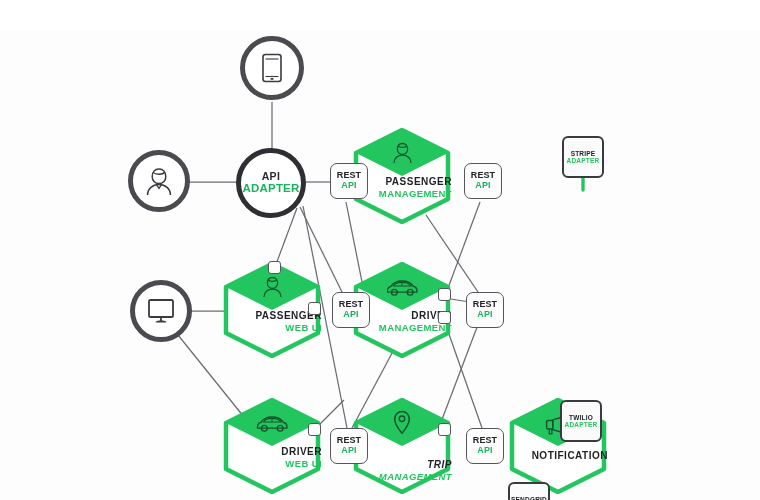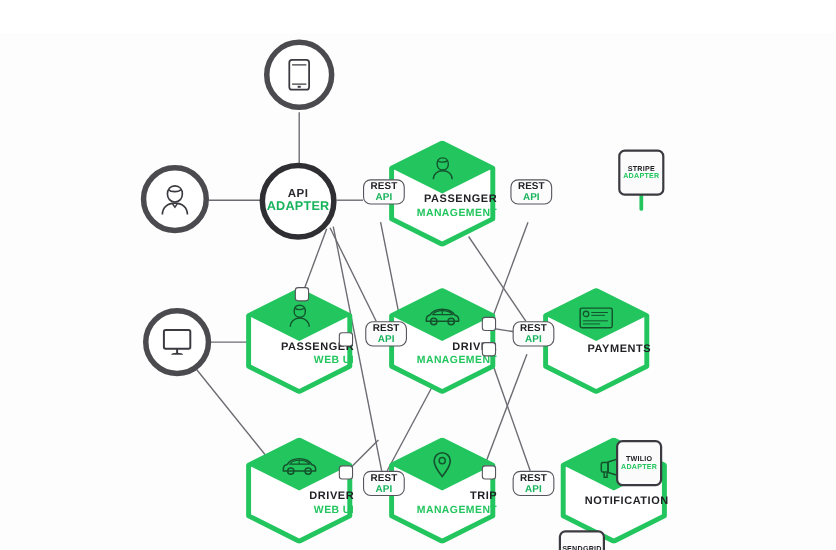--- a/index.html
+++ b/index.html
@@ -107,21 +107,21 @@
     display: flex;
     justify-content: center;
     z-index: 2;
     pointer-events: none;
   }
 
   
   .restbox {
     position: absolute;
     width: 38px;
-    height: 23px;
+    height: 36px;
     background: #fcfcfc;
     border: 1.6px solid #55555c;
     border-radius: 7px;
     display: flex;
     flex-direction: column;
     align-items: center;
     justify-content: center;
     box-sizing: border-box;
     z-index: 5;
     line-height: 1.1;
@@ -336,40 +336,20 @@
     </div>
   </div>
   <div class="port" style="left:438px; top:258px;"></div>
   <div class="port" style="left:438px; top:281px;"></div>
 
   <div class="restbox" style="left:332px; top:262px;">
     <span class="r1">REST</span>
     <span class="r2">API</span>
   </div>
 
-  <div class="hex" style="left:492px; top:232px; width:100px; height:96px;">
-    <svg class="shape" viewBox="0 0 100 96">
-      <path d="M50 2 L96 25 L96 71 L50 94 L4 71 L4 25 Z" fill="#ffffff" stroke="#22c55e" stroke-width="4.5" stroke-linejoin="round"></path>
-      <path d="M50 2 L96 25 L50 48 L4 25 Z" fill="#22c55e"></path>
-    </svg>
-    <div class="glyph" style="top:16px;">
-      <svg width="32" height="22" viewBox="0 0 36 24">
-        <rect x="1.6" y="2" width="32.8" height="20" rx="1.8" fill="none" stroke="#14532d" stroke-width="1.5"></rect>
-        <circle cx="7.6" cy="8" r="2.8" fill="none" stroke="#14532d" stroke-width="1.3"></circle>
-        <line x1="13" y1="6.4" x2="30" y2="6.4" stroke="#14532d" stroke-width="1.1"></line>
-        <line x1="13" y1="9.4" x2="27" y2="9.4" stroke="#14532d" stroke-width="1"></line>
-        <line x1="4.4" y1="15" x2="30" y2="15" stroke="#14532d" stroke-width="1"></line>
-        <line x1="4.4" y1="18.2" x2="22" y2="18.2" stroke="#14532d" stroke-width="1"></line>
-      </svg>
-    </div>
-    <div class="caption" style="top:50px;">
-      <div class="cap1">PAYMENTS</div>
-      <div class="cap2"></div>
-    </div>
-  </div>
 
   <div class="restbox" style="left:466px; top:262px;">
     <span class="r1">REST</span>
     <span class="r2">API</span>
   </div>
 
   <div class="hex" style="left:222px; top:368px; width:100px; height:96px;">
     <svg class="shape" viewBox="0 0 100 96">
       <path d="M50 2 L96 25 L96 71 L50 94 L4 71 L4 25 Z" fill="#ffffff" stroke="#22c55e" stroke-width="4.5" stroke-linejoin="round"></path>
       <path d="M50 2 L96 25 L50 48 L4 25 Z" fill="#22c55e"></path>
@@ -394,21 +374,21 @@
     <svg class="shape" viewBox="0 0 100 96">
       <path d="M50 2 L96 25 L96 71 L50 94 L4 71 L4 25 Z" fill="#ffffff" stroke="#22c55e" stroke-width="4.5" stroke-linejoin="round"></path>
       <path d="M50 2 L96 25 L50 48 L4 25 Z" fill="#22c55e"></path>
     </svg>
     <div class="glyph" style="top:12px;">
       <svg width="20" height="25" viewBox="0 0 22 28">
         <path d="M11 1.8 C6.4 1.8 2.8 5.4 2.8 10 C2.8 16 11 26 11 26 C11 26 19.2 16 19.2 10 C19.2 5.4 15.6 1.8 11 1.8 Z" fill="none" stroke="#14532d" stroke-width="1.7" stroke-linejoin="round"></path>
         <circle cx="11" cy="9.8" r="3.1" fill="none" stroke="#14532d" stroke-width="1.5"></circle>
       </svg>
     </div>
-    <div class="caption" style="top:48px;">
+    <div class="caption" style="top:61px;font-style:italic;">
       <div class="cap1">TRIP</div>
       <div class="cap2">MANAGEMENT</div>
     </div>
   </div>
   <div class="port" style="left:438px; top:393px;"></div>
 
   <div class="restbox" style="left:330px; top:398px;">
     <span class="r1">REST</span>
     <span class="r2">API</span>
   </div>

